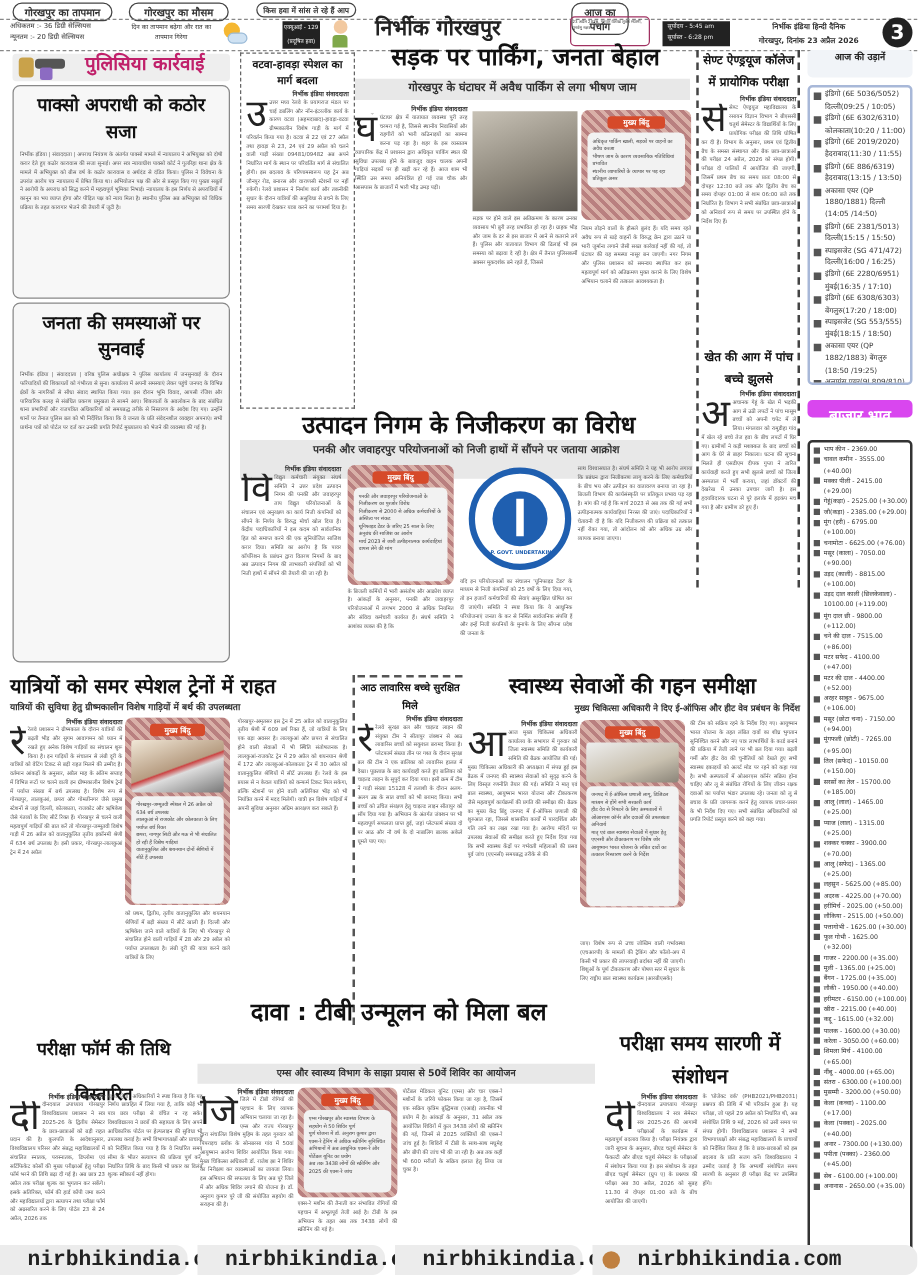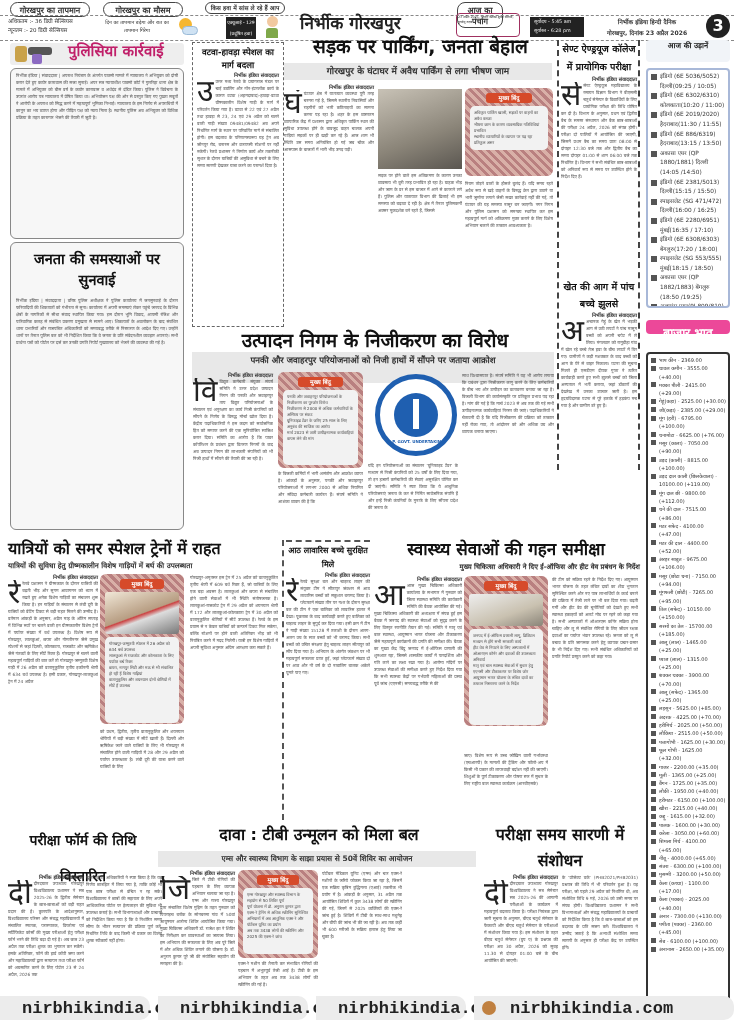--- a/index.html
+++ b/index.html
@@ -68,20 +68,21 @@
 <div class="abs" style="left:10px;top:43px;width:174px;height:22px;background:#eee;border-radius:3px">
   <div style="position:absolute;left:2px;top:1px;width:50px;height:20px">
     <div style="position:absolute;left:3px;top:2px;width:12px;height:16px;background:#c9a24a;border-radius:3px"></div>
     <div style="position:absolute;left:16px;top:3px;width:24px;height:8px;background:#555;border-radius:3px"></div>
     <div style="position:absolute;left:20px;top:10px;width:10px;height:10px;background:#8c6bc2;border-radius:2px"></div>
   </div>
   <div class="hl" style="position:absolute;left:58px;top:0;font-size:15px;color:#c0206a">पुलिसिया कार्रवाई</div>
 </div>
 
 <div class="abs" style="left:10px;top:68px;width:174px;height:171px;border:1px solid #888;border-radius:6px;background:#f7f7f7;padding:3px 5px">
+  <div class="hl" style="font-size:14.5px;line-height:21px;margin:3px 8px 4px">पाक्सो अपराधी को कठोर सजा</div>
   <div class="body" style="height:116px;overflow:hidden">निर्भीक इंडिया | संवाददाता | अपराध नियंत्रण के अंतर्गत पाक्सो मामले में न्यायालय ने अभियुक्त को दोषी करार देते हुए कठोर कारावास की सजा सुनाई। अपर सत्र न्यायाधीश पाक्सो कोर्ट ने गुलरिहा थाना क्षेत्र के मामले में अभियुक्त को बीस वर्ष के कठोर कारावास व अर्थदंड से दंडित किया। पुलिस ने विवेचना के उपरांत आरोप पत्र न्यायालय में प्रेषित किया था। अभियोजन पक्ष की ओर से प्रस्तुत किए गए पुख्ता सबूतों ने आरोपी के अपराध को सिद्ध करने में महत्वपूर्ण भूमिका निभाई। न्यायालय के इस निर्णय से अपराधियों में कानून का भय व्याप्त होगा और पीड़ित पक्ष को न्याय मिला है। स्थानीय पुलिस अब अभियुक्त को विधिक प्रक्रिया के तहत कारागार भेजने की तैयारी में जुटी है।</div>
 </div>
 
 <div class="abs" style="left:10px;top:242px;width:174px;height:288px;border:1px solid #888;border-radius:6px;background:#f7f7f7;padding:3px 5px">
   <div class="hl" style="font-size:14.5px;line-height:21px;margin:3px 10px 6px">जनता की समस्याओं पर सुनवाई</div>
   <div class="body" style="height:232px;overflow:hidden">निर्भीक इंडिया | संवाददाता | वरिष्ठ पुलिस अधीक्षक ने पुलिस कार्यालय में जनसुनवाई के दौरान फरियादियों की शिकायतों को गंभीरता से सुना। कार्यालय में अपनी समस्याएं लेकर पहुंचे जनपद के विभिन्न क्षेत्रों के नागरिकों से सीधा संवाद स्थापित किया गया। इस दौरान भूमि विवाद, आपसी रंजिश और पारिवारिक कलह से संबंधित प्रकरण प्रमुखता से सामने आए। शिकायतों के अवलोकन के बाद संबंधित थाना प्रभारियों और राजपत्रित अधिकारियों को समयबद्ध तरीके से निस्तारण के आदेश दिए गए। उन्होंने थानों पर तैनात पुलिस बल को भी निर्देशित किया कि वे जनता के प्रति संवेदनशील व्यवहार अपनाएं। सभी प्रार्थना पत्रों को पोर्टल पर दर्ज कर उनकी प्रगति रिपोर्ट मुख्यालय को भेजने की व्यवस्था की गई है।</div>
 </div>
 
 <div class="abs dash" style="left:192px;top:42px;width:92px;height:285px;padding:3px 4px">
   <div class="hl" style="font-size:8.5px;line-height:13px">वटवा-हावड़ा स्पेशल का मार्ग बदला</div>
@@ -130,21 +131,21 @@
   <div>अकासा एयर (QP 1880/1881) दिल्ली (14:05 /14:50)</div>
   <div>इंडिगो (6E 2381/5013) दिल्ली(15:15 / 15:50)</div>
   <div>स्पाइसजेट (SG 471/472) दिल्ली(16:00 / 16:25)</div>
   <div>इंडिगो (6E 2280/6951) मुंबई(16:35 / 17:10)</div>
   <div>इंडिगो (6E 6308/6303) बेंगलुरु(17:20 / 18:00)</div>
   <div>स्पाइसजेट (SG 553/555) मुंबई(18:15 / 18:50)</div>
   <div>अकासा एयर (QP 1882/1883) बेंगलुरु (18:50 /19:25)</div>
   <div>अलायंस एयर(9I 809/810) दिल्ली(19:30 / 19:55)</div>
 </div>
 
-<div class="abs" style="left:646px;top:320px;width:84px;height:14px;background:#ec4899;border-radius:4px;color:#fff">
+<div class="abs" style="left:646px;top:320px;width:84px;height:14px;background:#d946ef;border-radius:4px;color:#fff">
   <div class="hl" style="color:#fff;font-size:12px;line-height:27px">बाजार भाव</div>
 </div>
 <div class="abs blist" style="left:646px;top:352px;width:84px;height:655px;border:2px solid #333;border-radius:4px;padding:2px 2px;overflow:hidden">
   <div>भाप कीन - 2369.00</div>
   <div>चावल कमीन - 3555.00 (+40.00)</div>
   <div>मक्का पीली - 2415.00 (+29.00)</div>
   <div>गेहूं(कड़ा) - 2525.00 (+30.00)</div>
   <div>जौ(कड़ा) - 2385.00 (+29.00)</div>
   <div>मूंग (हरी) - 6795.00 (+100.00)</div>
   <div>चनामोटा - 6625.00 (+76.00)</div>
@@ -260,21 +261,21 @@
 <div class="abs body" style="left:464px;top:752px;width:84px;height:60px;overflow:hidden">जाए। विशेष रूप से उच्च जोखिम वाली गर्भावस्था (एचआरपी) के मामलों की ट्रैकिंग और फॉलो-अप में किसी भी प्रकार की लापरवाही बर्दाश्त नहीं की जाएगी। शिशुओं के पूर्ण टीकाकरण और पोषण स्तर में सुधार के लिए राष्ट्रीय बाल स्वास्थ्य कार्यक्रम (आरबीएसके)</div>
 <div class="abs body" style="left:552px;top:576px;width:86px;height:236px;overflow:hidden">की टीम को सक्रिय रहने के निर्देश दिए गए। आयुष्मान भारत योजना के तहत लंबित दावों का शीघ्र भुगतान सुनिश्चित करने और नए पात्र लाभार्थियों के कार्ड बनाने की प्रक्रिया में तेजी लाने पर भी बल दिया गया। बढ़ती गर्मी और हीट वेव की चुनौतियों को देखते हुए सभी स्वास्थ्य इकाइयों को अलर्ट मोड पर रहने को कहा गया है। सभी अस्पतालों में ओआरएस कॉर्नर सक्रिय होना चाहिए और लू से संबंधित रोगियों के लिए जीवन रक्षक दवाओं का पर्याप्त भंडार उपलब्ध रहे। जनता को लू से बचाव के प्रति जागरूक करने हेतु व्यापक प्रचार-प्रसार के भी निर्देश दिए गए। सभी संबंधित अधिकारियों को प्रगति रिपोर्ट प्रस्तुत करने को कहा गया।</div>
 
 <div class="abs hl" style="left:8px;top:822px;width:150px;font-size:14px;line-height:36px">परीक्षा फॉर्म की तिथि विस्तारित</div>
 <div class="abs" style="left:8px;top:874px;width:76px">
   <div class="byline">निर्भीक इंडिया संवाददाता</div>
   <div class="body" style="height:108px;overflow:hidden"><span class="dropcap">दी</span><span>दीनदयाल उपाध्याय गोरखपुर विश्वविद्यालय प्रशासन ने सत्र 2025-26 के द्वितीय सेमेस्टर के छात्र-छात्राओं को बड़ी राहत प्रदान की है। कुलपति के आदेशानुसार, विश्वविद्यालय परिसर और संबद्ध महाविद्यालयों में संचालित स्नातक, परास्नातक, डिप्लोमा एवं सर्टिफिकेट कोर्सों की मुख्य परीक्षाओं हेतु परीक्षा फॉर्म भरने की तिथि बढ़ा दी गई है। अब छात्र 23 अप्रैल तक परीक्षा शुल्क का भुगतान कर सकेंगे। इसके अतिरिक्त, फॉर्म की हार्ड कॉपी जमा करने और महाविद्यालयों द्वारा सत्यापन तथा परीक्षा फॉर्म को अग्रसारित करने के लिए पोर्टल 23 से 24 अप्रैल, 2026 तक</span></div>
 </div>
 <div class="abs body" style="left:86px;top:874px;width:76px;height:116px;overflow:hidden">खुला रहेगा। अधिकारियों ने स्पष्ट किया है कि यह निर्णय छात्रहित में लिया गया है, ताकि कोई भी पात्र छात्र परीक्षा से वंचित न रह सके। विश्वविद्यालय ने छात्रों की सहायता के लिए अपने आधिकारिक पोर्टल पर हेल्पलाइन की सुविधा भी उपलब्ध कराई है। सभी विभागाध्यक्षों और प्राचार्यों को निर्देशित किया गया है कि वे निर्धारित समय सीमा के भीतर सत्यापन की प्रक्रिया पूर्ण करें, निर्धारित तिथि के बाद किसी भी प्रकार का विलंब शुल्क स्वीकार्य नहीं होगा।</div>
 
-<div class="abs hl" style="left:160px;top:826px;width:318px;font-size:16px;">दावा : टीबी उन्मूलन को मिला बल</div>
+<div class="abs hl" style="left:160px;top:800px;width:318px;font-size:19px;">दावा : टीबी उन्मूलन को मिला बल</div>
 <div class="abs sub" style="left:158px;top:851px;width:318px;height:16px;font-size:7.5px;line-height:16px">एम्स और स्वास्थ्य विभाग के साझा प्रयास से 50वें शिविर का आयोजन</div>
 <div class="abs" style="left:160px;top:870px;width:75px">
   <div class="byline">निर्भीक इंडिया संवाददाता</div>
   <div class="body" style="height:112px;overflow:hidden"><span class="dropcap">जि</span><span>जिले में टीबी रोगियों की पहचान के लिए व्यापक अभियान चलाया जा रहा है। एम्स और राज्य गोरखपुर द्वारा संचालित विशेष मुहिम के तहत गुरुवार को पिपराइच ब्लॉक के सोनबरसा गांव में 50वां आयुष्मान आरोग्य शिविर आयोजित किया गया। मुख्य चिकित्सा अधिकारी डॉ. राजेश झा ने शिविर का निरीक्षण कर व्यवस्थाओं का जायजा लिया। इस अभियान की सफलता के लिए अब पूरे जिले में और अधिक शिविर लगाने की योजना है। डॉ. अनुराग कुमार पूरे जी की संयोजित सहयोग की सराहना की है।</span></div>
 </div>
 <div class="abs kp" style="left:238px;top:870px;width:80px;height:88px">
   <div class="tag">मुख्य बिंदु</div>
   <div class="inner" style="height:66px;overflow:hidden">
     <div>एम्स गोरखपुर और स्वास्थ्य विभाग के सहयोग से 50 शिविर पूर्ण</div>
     <div>पूर्ण योजना में डॉ. अनुराग कुमार द्वारा एक्स-रे ट्रेनिंग से अधिक स्क्रीनिंग सुनिश्चित</div>

